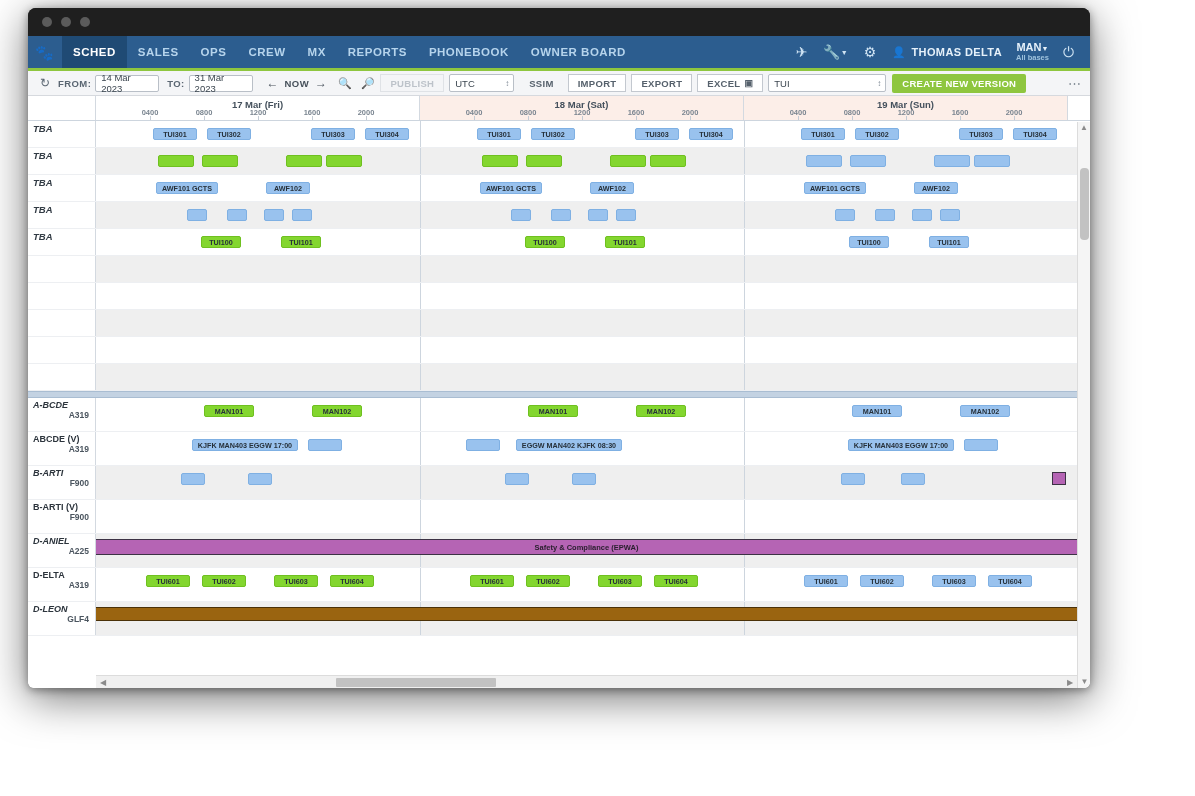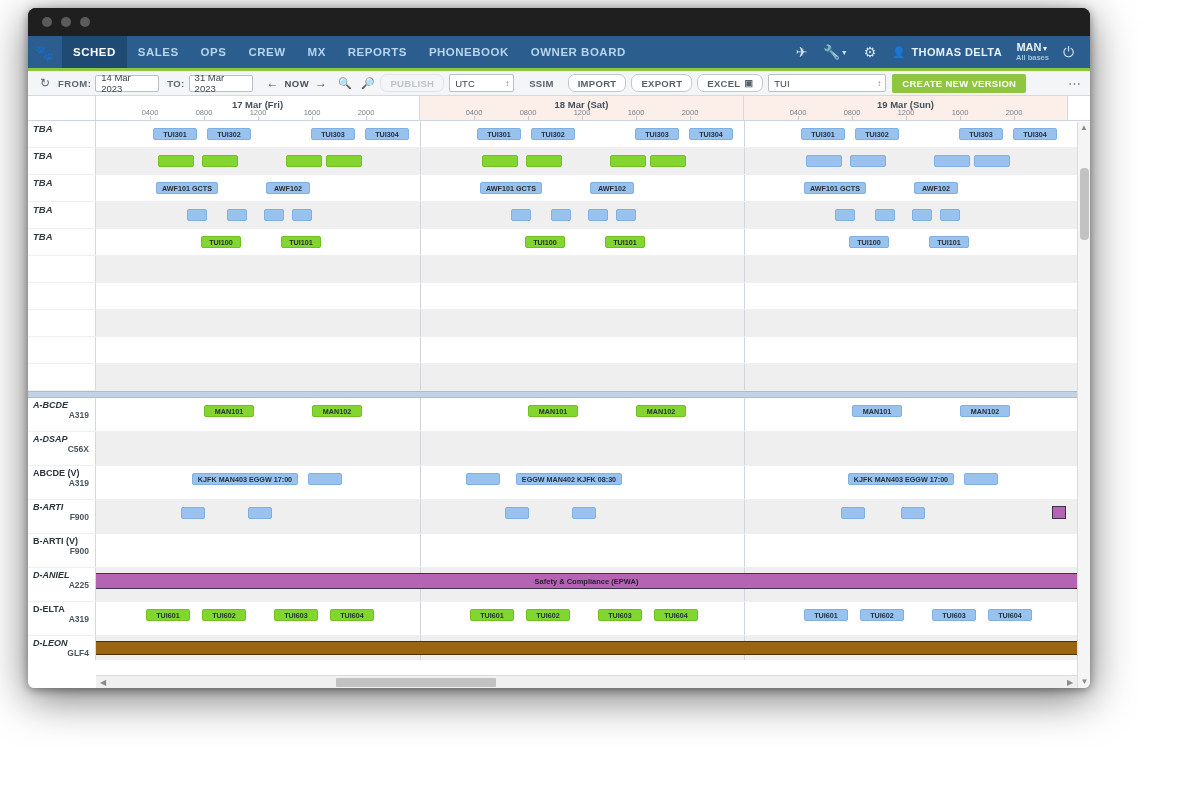--- a/index.html
+++ b/index.html
@@ -52,21 +52,21 @@
     height:17px; border:1px solid #b9bfc7; background:#fff; border-radius:2px;
     font-size:9.5px; color:#3c4650; padding:0 5px; display:flex;align-items:center;
     margin-right:8px; font-family:"Liberation Sans",sans-serif;
   }
   .w-date{ width:64px;}
   .tb-nav{ display:flex;align-items:center; gap:6px; margin:0 6px; color:#46505a; font-size:11px;}
   .tb-now{ font-size:9.5px; font-weight:bold; letter-spacing:.4px; cursor:pointer;}
   .tb-arrow{cursor:pointer;font-size:12px;}
   .tb-zoom{ font-size:11px; color:#46505a; padding:0 5px; cursor:pointer;}
   .tb-btn{
-    height:18px; border:1px solid #c3c8cf; background:#fff; border-radius:7px;
+    height:18px; border:1px solid #c3c8cf; background:#fff; border-radius:0;
     font-size:9.5px; font-weight:bold; letter-spacing:.3px; color:#56616c;
     padding:0 9px; display:flex;align-items:center; margin-right:5px; cursor:pointer;
   }
   .tb-btn.ghost{ border-color:#dfe2e6; color:#bdc3ca; background:#f4f5f7;}
   .tb-btn.plain{ border:none; background:transparent;}
   .tb-select{
     height:18px; border:1px solid #b9bfc7; background:#fff; border-radius:2px;
     font-size:9.5px; color:#3c4650; padding:0 16px 0 5px; display:flex;align-items:center;
     margin-right:6px; position:relative; cursor:pointer;
   }
@@ -81,21 +81,21 @@
 
   
   .gantt{ position:relative; width:1062px; height:calc(652px - 32px - 3px - 25px); background:#fff;}
 
   .dayheader{ display:flex; height:25px; border-bottom:1px solid #cdd5de; background:#fff;}
   .dh-corner{ width:68px; border-right:1px solid #d3d9e0; background:#fff;}
   .dh-day{ width:324px; border-right:1px solid #d3d9e0; text-align:center; font-size:9.5px; font-weight:bold;
            color:#44505c; padding-top:3px; position:relative;}
   .dh-day.weekend{ background:#fceee8;}
   .dh-ticks{ position:absolute; left:0; bottom:1px; width:100%; height:11px;}
-  .dh-tick{ position:absolute; top:0; font-size:7.5px; color:#7a8590; transform:translateX(-50%); font-weight:normal;}
+  .dh-tick{ position:absolute; top:0; font-size:7.5px; color:#7a8590; transform:translateX(-50%); font-weight:bold;}
   .dh-tickline{ position:absolute; bottom:-1px; width:1px; height:4px; background:#c3cbd4;}
   .dh-tail{ flex:1; background:#fff;}
 
   .scroller{ position:relative; width:1049px; height:539px; overflow:hidden;}
 
   .row{ display:flex; height:27px; position:relative; border-bottom:1px solid #edeff2;}
   .row.alt .lanes{ background:#efefef;}
   .row.h34{ height:34px;}
   .rowlabel{
     width:68px; min-width:68px; border-right:1px solid #d3d9e0; background:#fff;
@@ -419,30 +419,20 @@
                   <div class="daysep" style="left: 324px;"></div>
                   <div class="daysep" style="left: 648px;"></div>
                   <div class="bar green" style="left: 108px; width: 50px;">MAN101</div>
                   <div class="bar green" style="left: 216px; width: 50px;">MAN102</div>
                   <div class="bar green" style="left: 432px; width: 50px;">MAN101</div>
                   <div class="bar green" style="left: 540px; width: 50px;">MAN102</div>
                   <div class="bar blue" style="left: 756px; width: 50px;">MAN101</div>
                   <div class="bar blue" style="left: 864px; width: 50px;">MAN102</div>
                 </div>
               </div>
-              <div class="row h34 alt">
-                <div class="rowlabel">
-                  <div class="rl-reg ital">A-DSAP</div>
-                  <div class="rl-type">C56X</div>
-                </div>
-                <div class="lanes">
-                  <div class="daysep" style="left: 324px;"></div>
-                  <div class="daysep" style="left: 648px;"></div>
-                </div>
-              </div>
               <div class="row h34">
                 <div class="rowlabel">
                   <div class="rl-reg">ABCDE (V)</div>
                   <div class="rl-type">A319</div>
                 </div>
                 <div class="lanes">
                   <div class="daysep" style="left: 324px;"></div>
                   <div class="daysep" style="left: 648px;"></div>
                   <div class="bar blue" style="left: 96px; width: 106px;">KJFK MAN403 EGGW 17:00</div>
                   <div class="bar blue" style="left: 212px; width: 34px;"></div>

